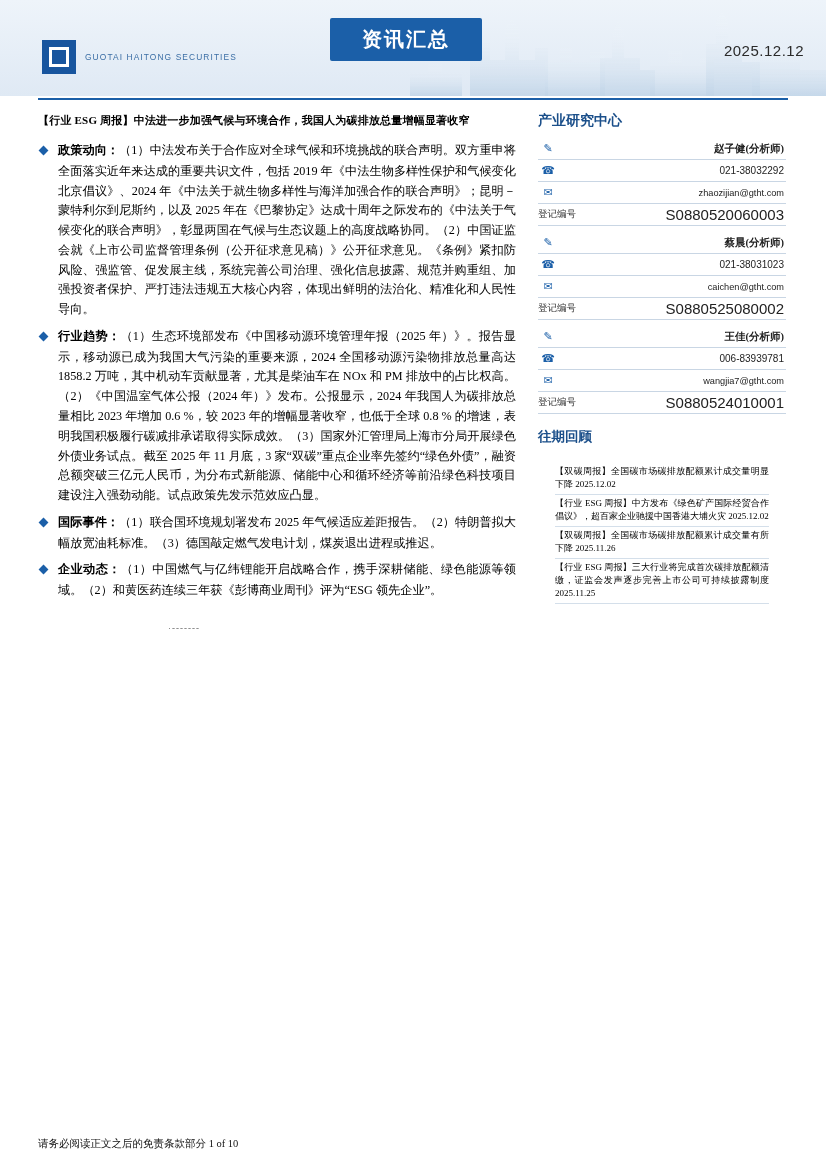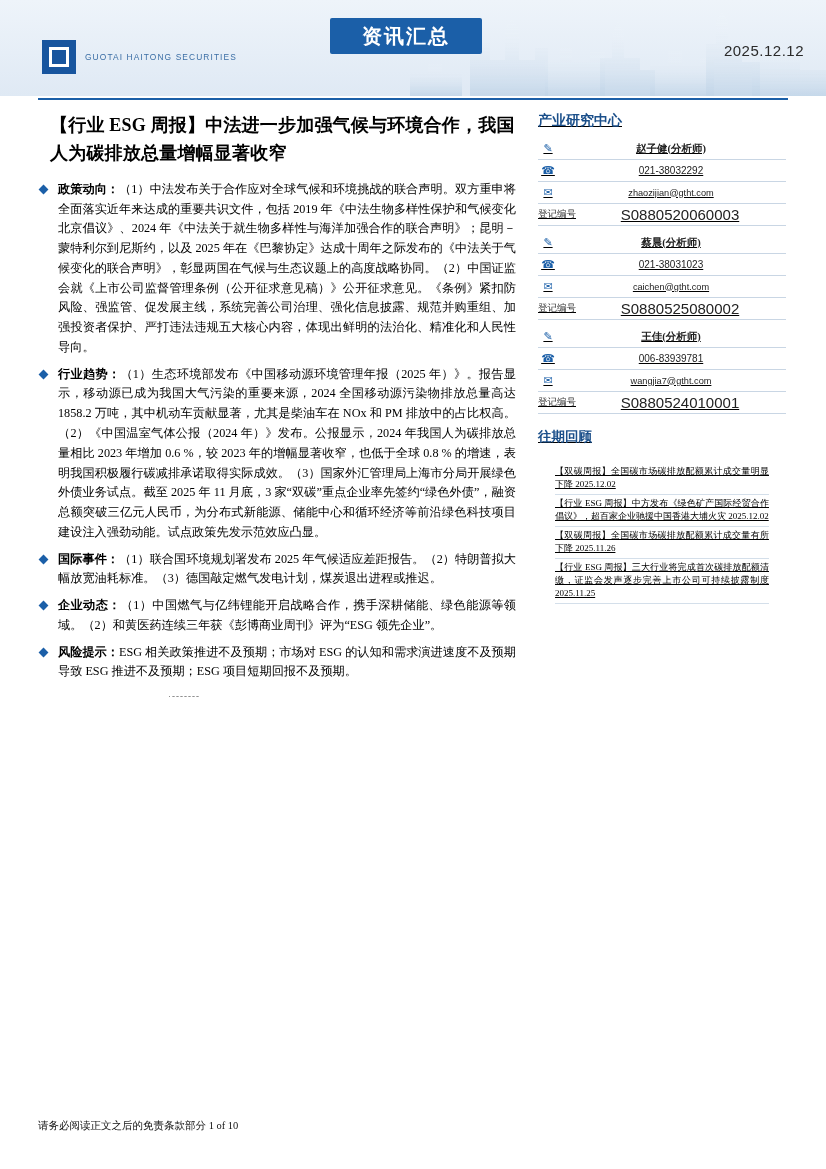--- a/index.html
+++ b/index.html
@@ -63,21 +63,21 @@
     font-family: "Liberation Sans", sans-serif;
     font-size: 8.4px;
     color: #3b6ea5;
     letter-spacing: 1.1px;
   }
   .title-badge {
     position: absolute;
     left: 330px;
     top: 18px;
     width: 152px;
-    height: 36px;
+    height: 43px;
     background: #1b5fa8;
     color: #fff;
     font-size: 20px;
     font-weight: bold;
     letter-spacing: 2px;
     display: flex;
     align-items: center;
     justify-content: center;
     border-radius: 2px;
   }
@@ -107,29 +107,28 @@
   .col-left {
     width: 490px;
     padding-right: 12px;
     box-sizing: border-box;
   }
   .col-right {
     width: 258px;
     box-sizing: border-box;
     padding-left: 10px;
     border-left: 0;
-    text-decoration: underline;
   }
 
   
   .doc-title {
-    font-size: 18px;
+    font-size: 11px;
     font-weight: bold;
     line-height: 1.55;
-    margin: 12px 0 12px 12px;
+    margin: 12px 0 12px 0;
     letter-spacing: 0.2px;
   }
   .abstract-label {
     font-size: 12.5px;
     font-weight: bold;
     margin: 4px 0 6px 0;
   }
   .bullet-list {
     list-style: none;
     margin: 0;
@@ -148,20 +147,21 @@
     position: absolute;
     left: 2px;
     top: 6px;
     width: 7px;
     height: 7px;
     background: #1b5fa8;
     transform: rotate(45deg);
   }
   .bullet-item b {
     font-weight: bold;
+    font-family: Liberation Mono, monospace;
   }
   .b-head {
     font-weight: bold;
   }
 
   
   .rc-title {
     font-size: 14px;
     font-weight: bold;
     color: #1b4f8a;
@@ -186,21 +186,21 @@
     font-size: 11px;
     flex: 0 0 20px;
   }
   .an-row .lbl {
     flex: 0 0 auto;
     font-size: 9.5px;
     color: #333;
   }
   .an-row .val {
     flex: 1;
-    text-align: center;
+    text-align: right;
     padding-right: 2px;
     overflow: hidden;
     white-space: nowrap;
   }
   .an-name {
     font-weight: bold;
     font-size: 10.5px;
     font-family: "Liberation Serif", serif;
   }
   .an-mail {
@@ -226,21 +226,21 @@
     border-bottom: 1px solid #d4dfea;
     padding: 2px 0 3px 0;
     text-align: justify;
     font-family: "Liberation Serif", serif;
   }
 
   
   .footer {
     position: absolute;
     left: 38px;
-    bottom: 36px;
+    bottom: 18px;
     font-size: 10.5px;
     color: #111;
   }
   .dotted-tail {
     margin-left: 130px;
     margin-top: 2px;
     font-size: 9px;
     color: #555;
     letter-spacing: 1px;
   }
@@ -282,21 +282,20 @@
   <div class="columns">
 
     <div class="col-left">
       <div class="doc-title">【行业 ESG 周报】中法进一步加强气候与环境合作，我国人为碳排放总量增幅显著收窄</div>
 
       <ul class="bullet-list">
         <li class="bullet-item"><b class="b-head">政策动向：</b>（1）中法发布关于合作应对全球气候和环境挑战的联合声明。双方重申将全面落实近年来达成的重要共识文件，包括 2019 年《中法生物多样性保护和气候变化北京倡议》、2024 年《中法关于就生物多样性与海洋加强合作的联合声明》；昆明－蒙特利尔到尼斯约，以及 2025 年在《巴黎协定》达成十周年之际发布的《中法关于气候变化的联合声明》，彰显两国在气候与生态议题上的高度战略协同。（2）中国证监会就《上市公司监督管理条例（公开征求意见稿）》公开征求意见。《条例》紧扣防风险、强监管、促发展主线，系统完善公司治理、强化信息披露、规范并购重组、加强投资者保护、严打违法违规五大核心内容，体现出鲜明的法治化、精准化和人民性导向。</li>
         <li class="bullet-item"><b class="b-head">行业趋势：</b>（1）生态环境部发布《中国移动源环境管理年报（2025 年）》。报告显示，移动源已成为我国大气污染的重要来源，2024 全国移动源污染物排放总量高达 1858.2 万吨，其中机动车贡献显著，尤其是柴油车在 NOx 和 PM 排放中的占比权高。（2）《中国温室气体公报（2024 年）》发布。公报显示，2024 年我国人为碳排放总量相比 2023 年增加 0.6 %，较 2023 年的增幅显著收窄，也低于全球 0.8 % 的增速，表明我国积极履行碳减排承诺取得实际成效。（3）国家外汇管理局上海市分局开展绿色外债业务试点。截至 2025 年 11 月底，3 家“双碳”重点企业率先签约“绿色外债”，融资总额突破三亿元人民币，为分布式新能源、储能中心和循环经济等前沿绿色科技项目建设注入强劲动能。试点政策先发示范效应凸显。</li>
         <li class="bullet-item"><b class="b-head">国际事件：</b>（1）联合国环境规划署发布 2025 年气候适应差距报告。（2）特朗普拟大幅放宽油耗标准。（3）德国敲定燃气发电计划，煤炭退出进程或推迟。</li>
         <li class="bullet-item"><b class="b-head">企业动态：</b>（1）中国燃气与亿纬锂能开启战略合作，携手深耕储能、绿色能源等领域。（2）和黄医药连续三年获《彭博商业周刊》评为“ESG 领先企业”。</li>
-        <li class="bullet-item"><b class="b-head">风险提示：</b>ESG 相关政策推进不及预期；市场对 ESG 的认知和需求演进速度不及预期导致 ESG 推进不及预期；ESG 项目短期回报不及预期。</li>
       </ul>
     </div>
 
     <div class="col-right">
       <div class="rc-title">产业研究中心</div>
 
       <div class="analyst">
         <div class="an-row">
           <span class="ic">✎</span>
           <span class="val an-name">赵子健(分析师)</span>

